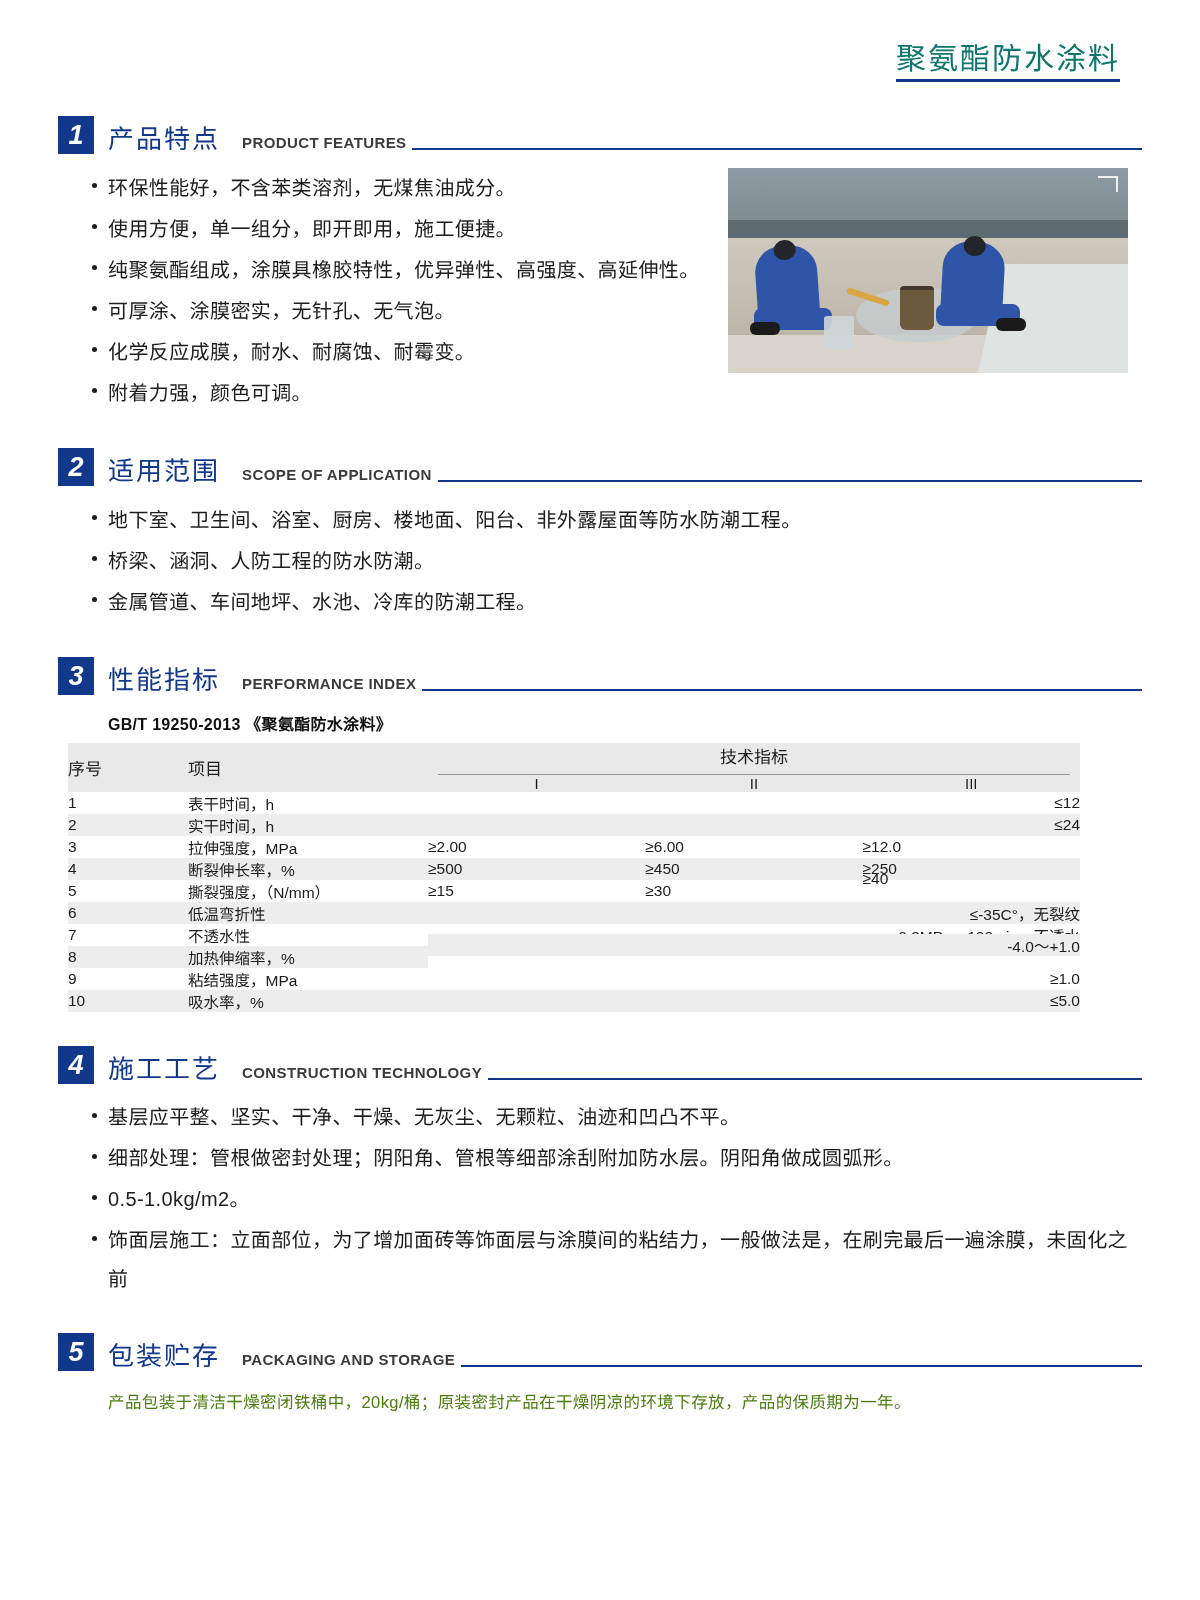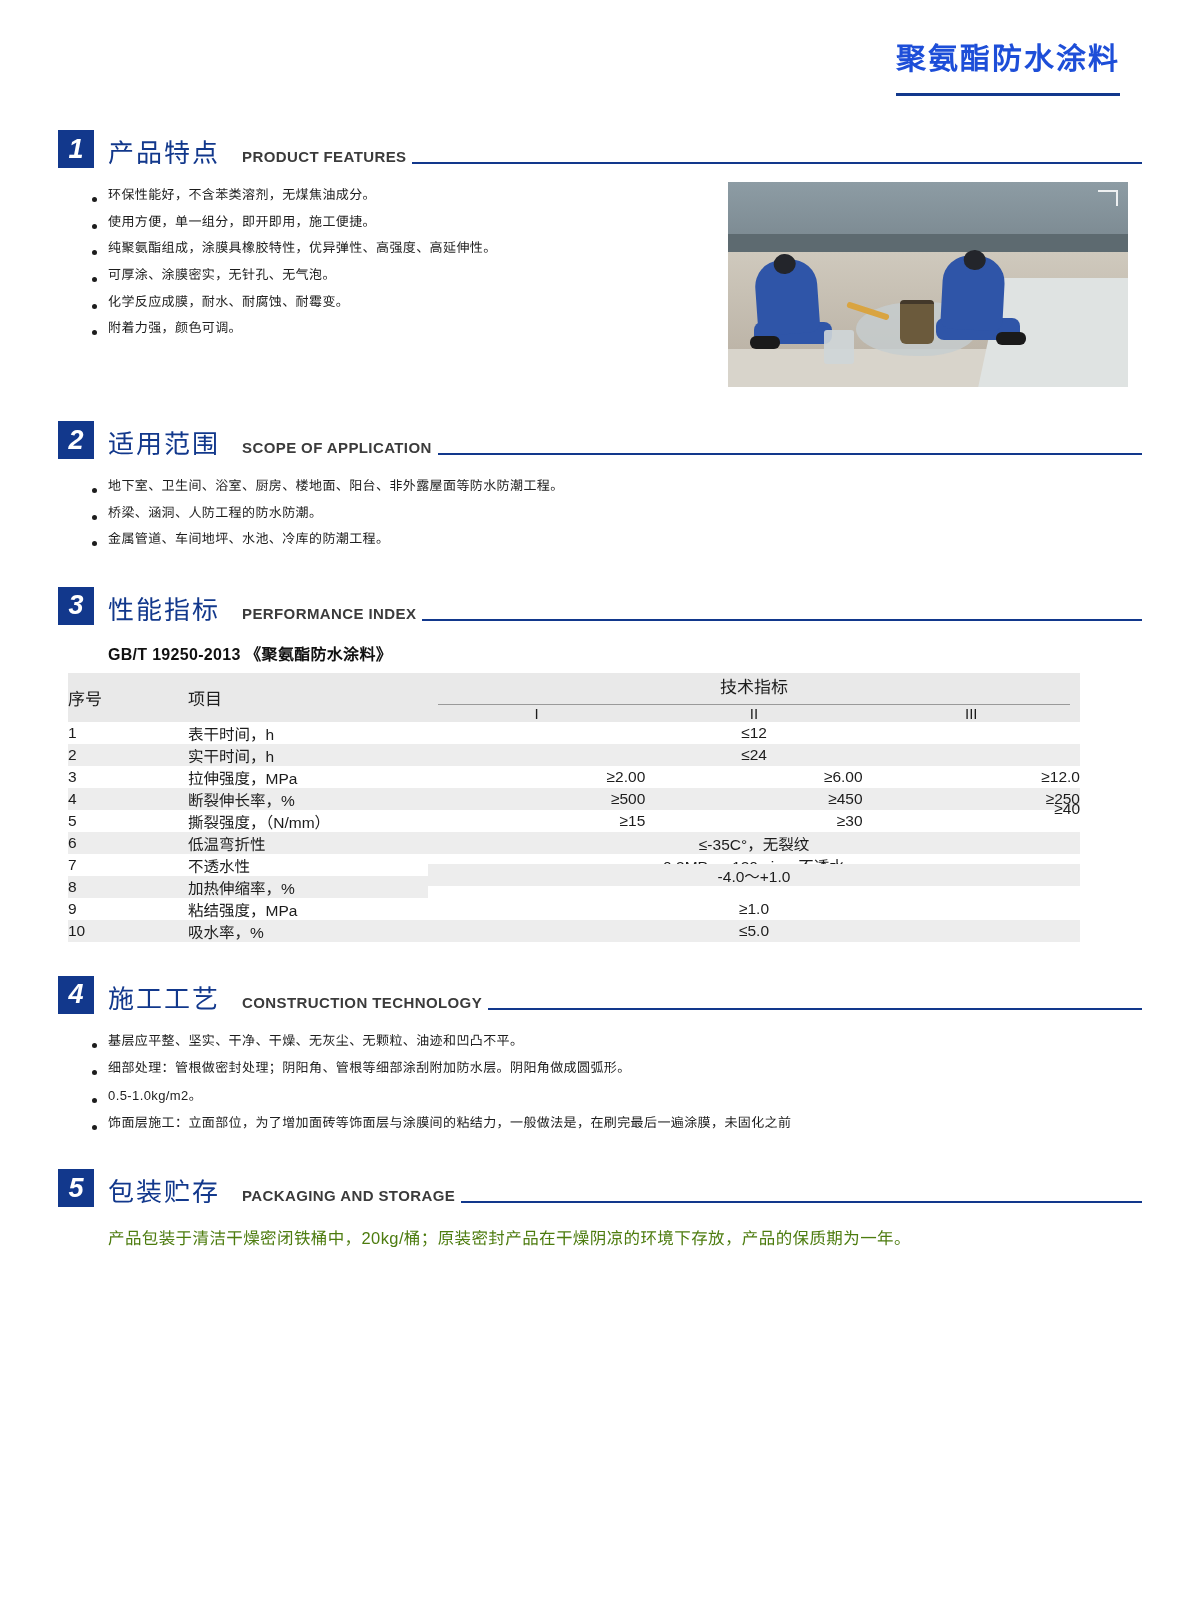--- a/index.html
+++ b/index.html
@@ -25,25 +25,25 @@
 
   
   .title-bar {
     padding-top: 42px;
     text-align: right;
     padding-right: 22px;
   }
   .title-bar .title-text {
     display: inline-block;
     font-size: 30px;
-    font-weight: bold;
+    font-weight: normal;
     letter-spacing: 2px;
-    color: #1d4ed8;
+    color: #0f766e;
     border-bottom: 3px solid #12388c;
-    padding-bottom: 18px;
+    padding-bottom: 4px;
     line-height: 1.1;
   }
 
   
   .section-head {
     display: flex;
     align-items: flex-end;
     margin-top: 34px;
     position: relative;
   }
@@ -87,21 +87,21 @@
   }
 
   
   ul.bullets {
     list-style: none;
     margin: 14px 0 0 0;
     padding: 0 0 0 50px;
   }
   ul.bullets li {
     position: relative;
-    font-size: 13px;
+    font-size: 20px;
     line-height: 2.05;
     color: #1d1d1d;
     letter-spacing: 0.4px;
   }
   ul.bullets li::before {
     content: "";
     position: absolute;
     left: -16px;
     top: 15px;
     width: 5px;
@@ -223,21 +223,21 @@
     color: #1c1c1c;
   }
   table.perf td, table.perf th {
     padding: 0;
     font-weight: normal;
   }
   table.perf tr.head-row td { background: #e9e9e9; }
   table.perf tr.alt td { background: #ededed; }
   .c-no   { width: 120px; padding: 9px 0 9px 44px; }
   .c-item { width: 240px; padding: 9px 0; }
-  .c-g    { text-align: right; padding: 9px 0; }
+  .c-g    { text-align: left; padding: 9px 0; }
   .hdr-no, .hdr-item {
     font-size: 17px;
     padding-top: 14px;
     padding-bottom: 14px;
     vertical-align: middle;
   }
   .hdr-tech {
     text-align: center;
     font-size: 17px;
     padding: 10px 0 4px 0;
@@ -246,21 +246,21 @@
     display: block;
     border-bottom: 1px solid #9a9a9a;
     padding-bottom: 6px;
     margin: 0 10px;
   }
   .grade-row td {
     text-align: center;
     font-size: 15px;
     padding: 5px 0 12px 0;
   }
-  .span-all { text-align: center; }
+  .span-all { text-align: right; }
   .nudge-up { position: relative; top: -12px; }
 
   
   ul.bullets.proc li { line-height: 1.95; margin-bottom: 2px; }
   ul.bullets.proc li .cont { display: block; }
 
   
   .pack-text {
     margin: 18px 0 0 50px;
     font-size: 16.5px;

